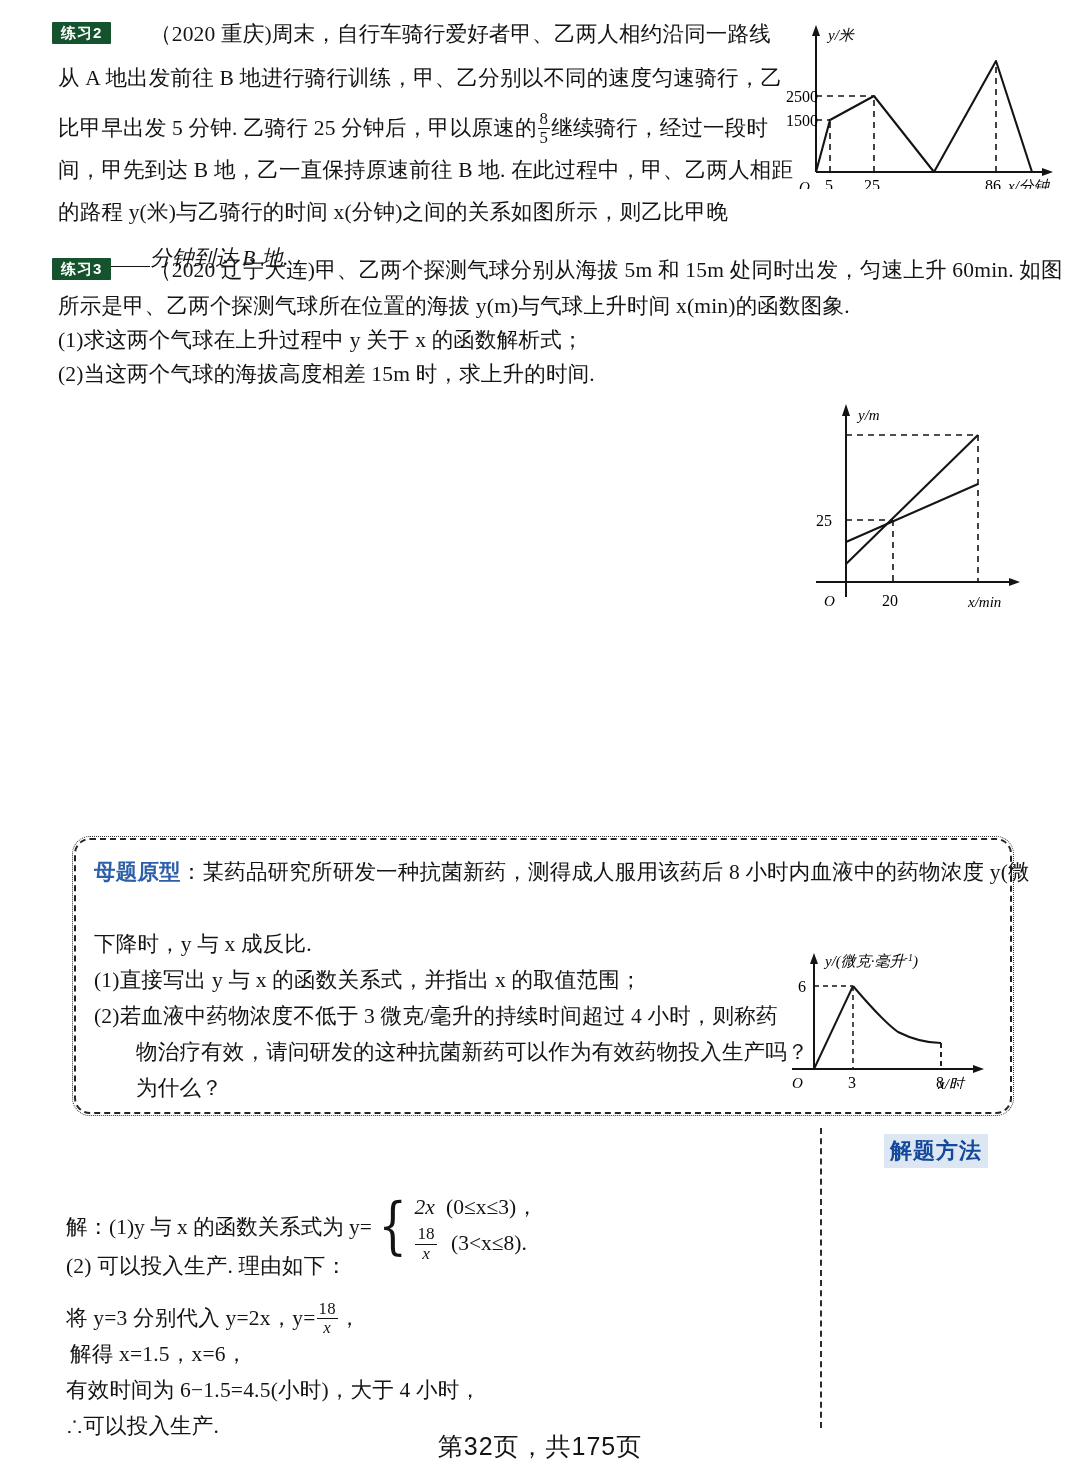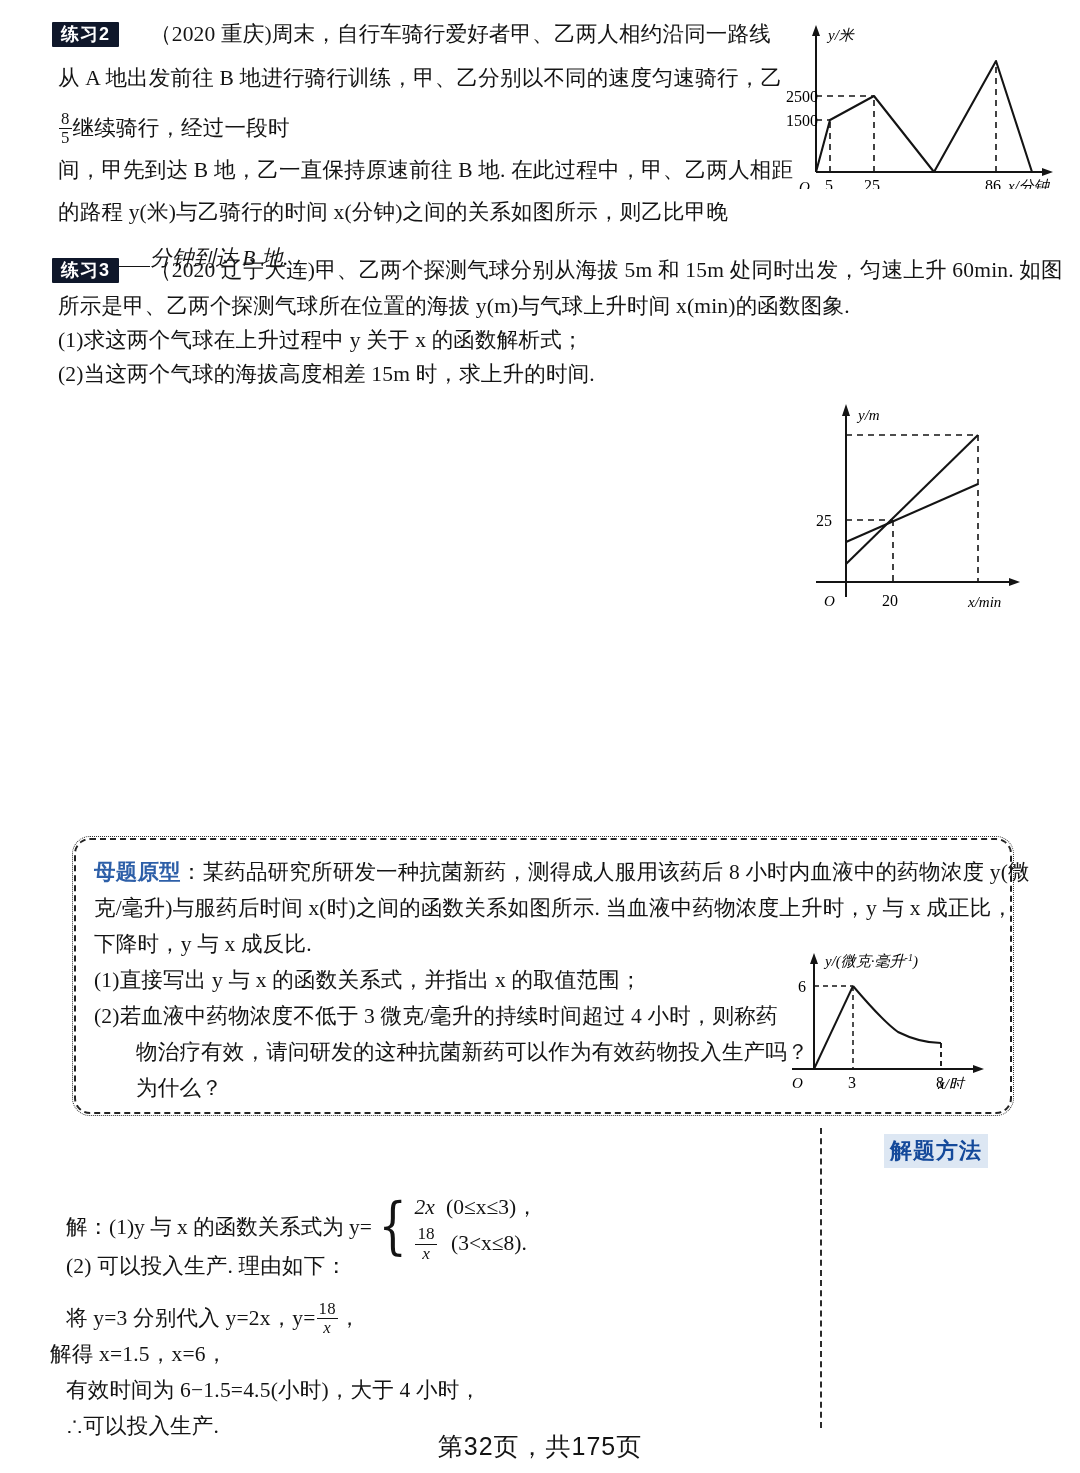--- a/index.html
+++ b/index.html
@@ -23,25 +23,25 @@
     font-size: 21.5px;
     line-height: 1.0;
     letter-spacing: 0.2px;
     white-space: nowrap;
   }
   .math { font-family: "Liberation Serif", serif; font-style: italic; }
 
   
   .badge {
     position: absolute;
-    background: #0f172a;
+    background: #14532d;
     color: #ffffff;
     font-family: "Liberation Sans", sans-serif;
     font-weight: bold;
-    font-size: 18px;
+    font-size: 15px;
     letter-spacing: 1px;
     padding: 3px 9px 4px 9px;
     border-radius: 1px;
     line-height: 1;
   }
 
   
   .frac {
     display: inline-block;
     vertical-align: -0.45em;
@@ -167,21 +167,21 @@
 
 <div class="page">
 
   <div class="badge" style="left:52px; top:22px;">练习2</div>
 
   <div class="tline" style="left:150px; top:24px;">（2020 重庆)周末，自行车骑行爱好者甲、乙两人相约沿同一路线</div>
 
   <div class="tline" style="left:58px; top:68px;">从 A 地出发前往 B 地进行骑行训练，甲、乙分别以不同的速度匀速骑行，乙</div>
 
   <div class="tline" style="left:58px; top:110px;">
-    <span class="frac"><span class="num">8</span><span class="den">5</span></span><span>继续骑行，经过一段时</span>
+    <span>比甲早出发 5 分钟. 乙骑行 25 分钟后，甲以原速的</span><span class="frac"><span class="num">8</span><span class="den">5</span></span><span>继续骑行，经过一段时</span>
   </div>
 
   <div class="tline" style="left:58px; top:202px;">的路程 y(米)与乙骑行的时间 x(分钟)之间的关系如图所示，则乙比甲晚</div>
 
   <div class="tline" style="left:58px; top:160px;">间，甲先到达 B 地，乙一直保持原速前往 B 地. 在此过程中，甲、乙两人相距</div>
 
   <div class="tline" style="left:58px; top:244px;font-style:italic;">
     <span class="blank"></span><span>分钟到达 B 地.</span>
   </div>
 
@@ -246,21 +246,20 @@
       <text class="axlabel" x="24" y="214">O</text>
     </svg>
   </div>
 
 
   <div class="dashbox" style="left:74px; top:838px; width:934px; height:272px;"></div>
 
   <div class="tline" style="left:94px; top:862px;">
     <span class="muti">母题原型</span><span>：</span><span>某药品研究所研发一种抗菌新药，测得成人服用该药后 8 小时内血液中的药物浓度 y(微</span>
   </div>
-  <div class="tline" style="left:94px; top:898px;">克/毫升)与服药后时间 x(时)之间的函数关系如图所示. 当血液中药物浓度上升时，y 与 x 成正比，</div>
   <div class="tline" style="left:94px; top:934px;">下降时，y 与 x 成反比.</div>
   <div class="tline" style="left:94px; top:970px;">(1)直接写出 y 与 x 的函数关系式，并指出 x 的取值范围；</div>
   <div class="tline" style="left:94px; top:1006px;text-align:right;">(2)若血液中药物浓度不低于 3 微克/毫升的持续时间超过 4 小时，则称药</div>
   <div class="tline" style="left:136px; top:1042px;">物治疗有效，请问研发的这种抗菌新药可以作为有效药物投入生产吗？</div>
   <div class="tline" style="left:136px; top:1078px;">为什么？</div>
 
   <div class="fig" style="left:778px; top:944px;">
     <svg width="252" height="145" viewBox="0 0 252 145">
 
       <line x1="36" y1="125" x2="36" y2="18" stroke="#141414" stroke-width="2"></line>
@@ -306,19 +305,19 @@
       </div>
     </span>
   </div>
 
   <div class="tline" style="left:66px; top:1256px;">(2) 可以投入生产. 理由如下：</div>
 
   <div class="tline" style="left:66px; top:1300px;">
     <span>将 y=3 分别代入 y=2x，y=</span><span class="frac"><span class="num">18</span><span class="den math">x</span></span><span>，</span>
   </div>
 
-  <div class="tline" style="left:50px; top:1344px;">解得 x=1.5，x=6，</div>
+  <div class="tline" style="left:70px; top:1344px;">解得 x=1.5，x=6，</div>
   <div class="tline" style="left:66px; top:1380px;">有效时间为 6−1.5=4.5(小时)，大于 4 小时，</div>
   <div class="tline" style="left:66px; top:1416px;">∴可以投入生产.</div>
 
   <div class="footer" style="top:1430px;">第32页，共175页</div>
 
 </div>
 
 </body></html>

